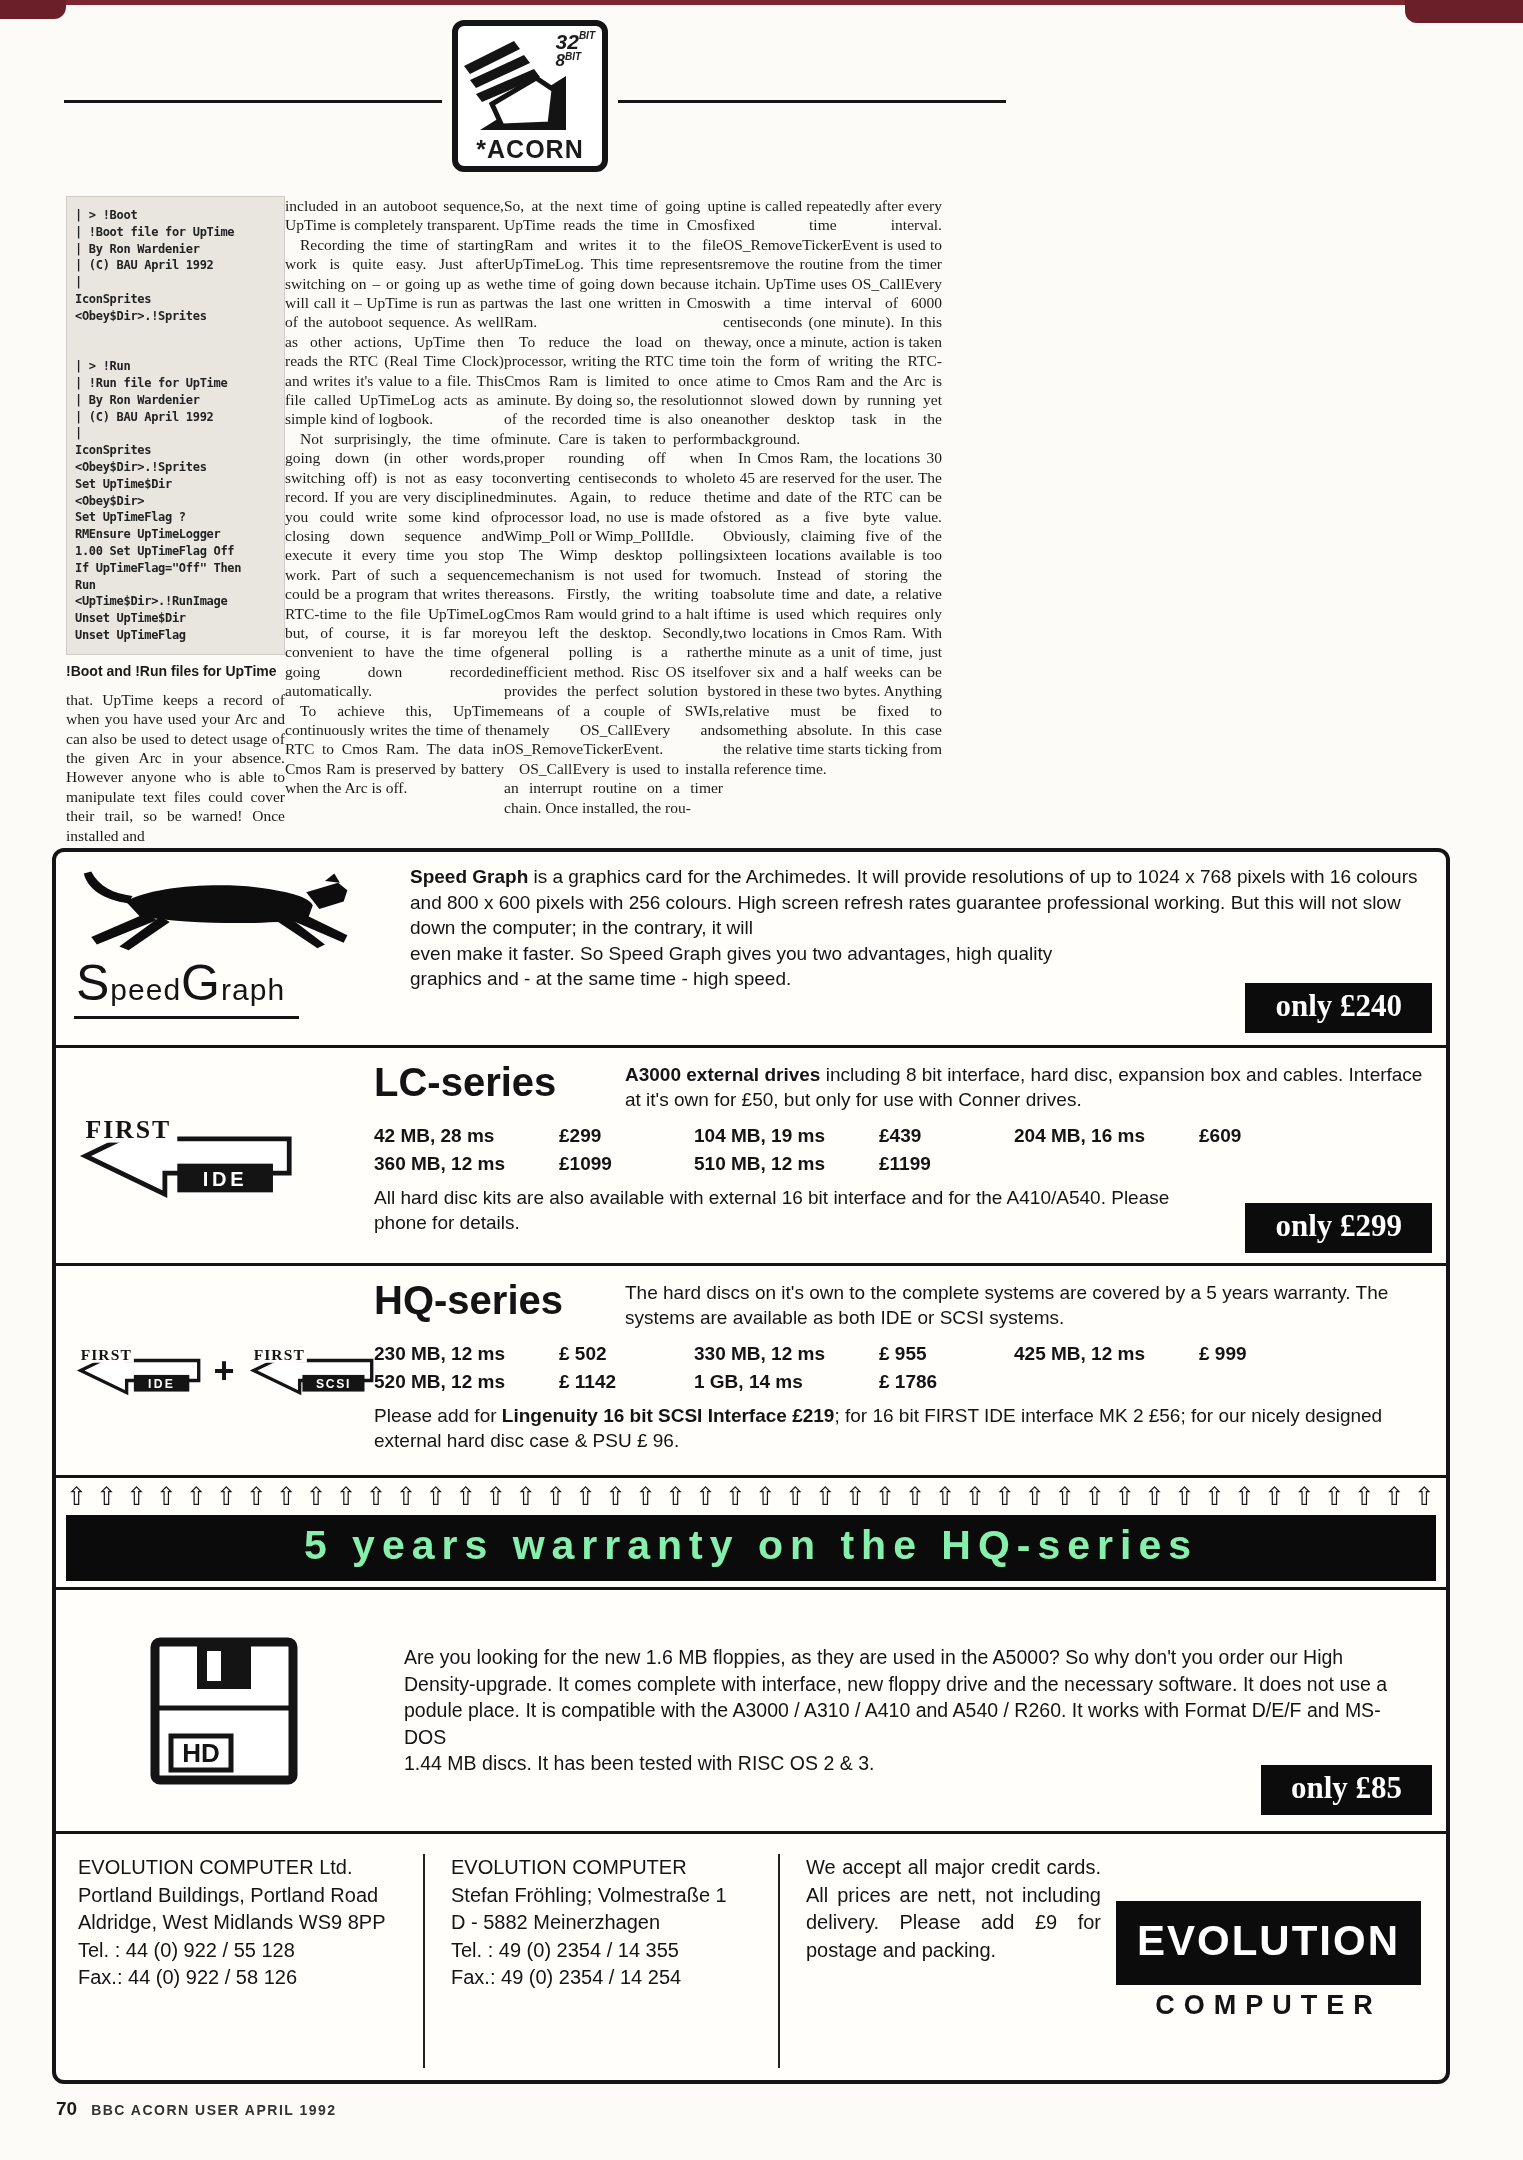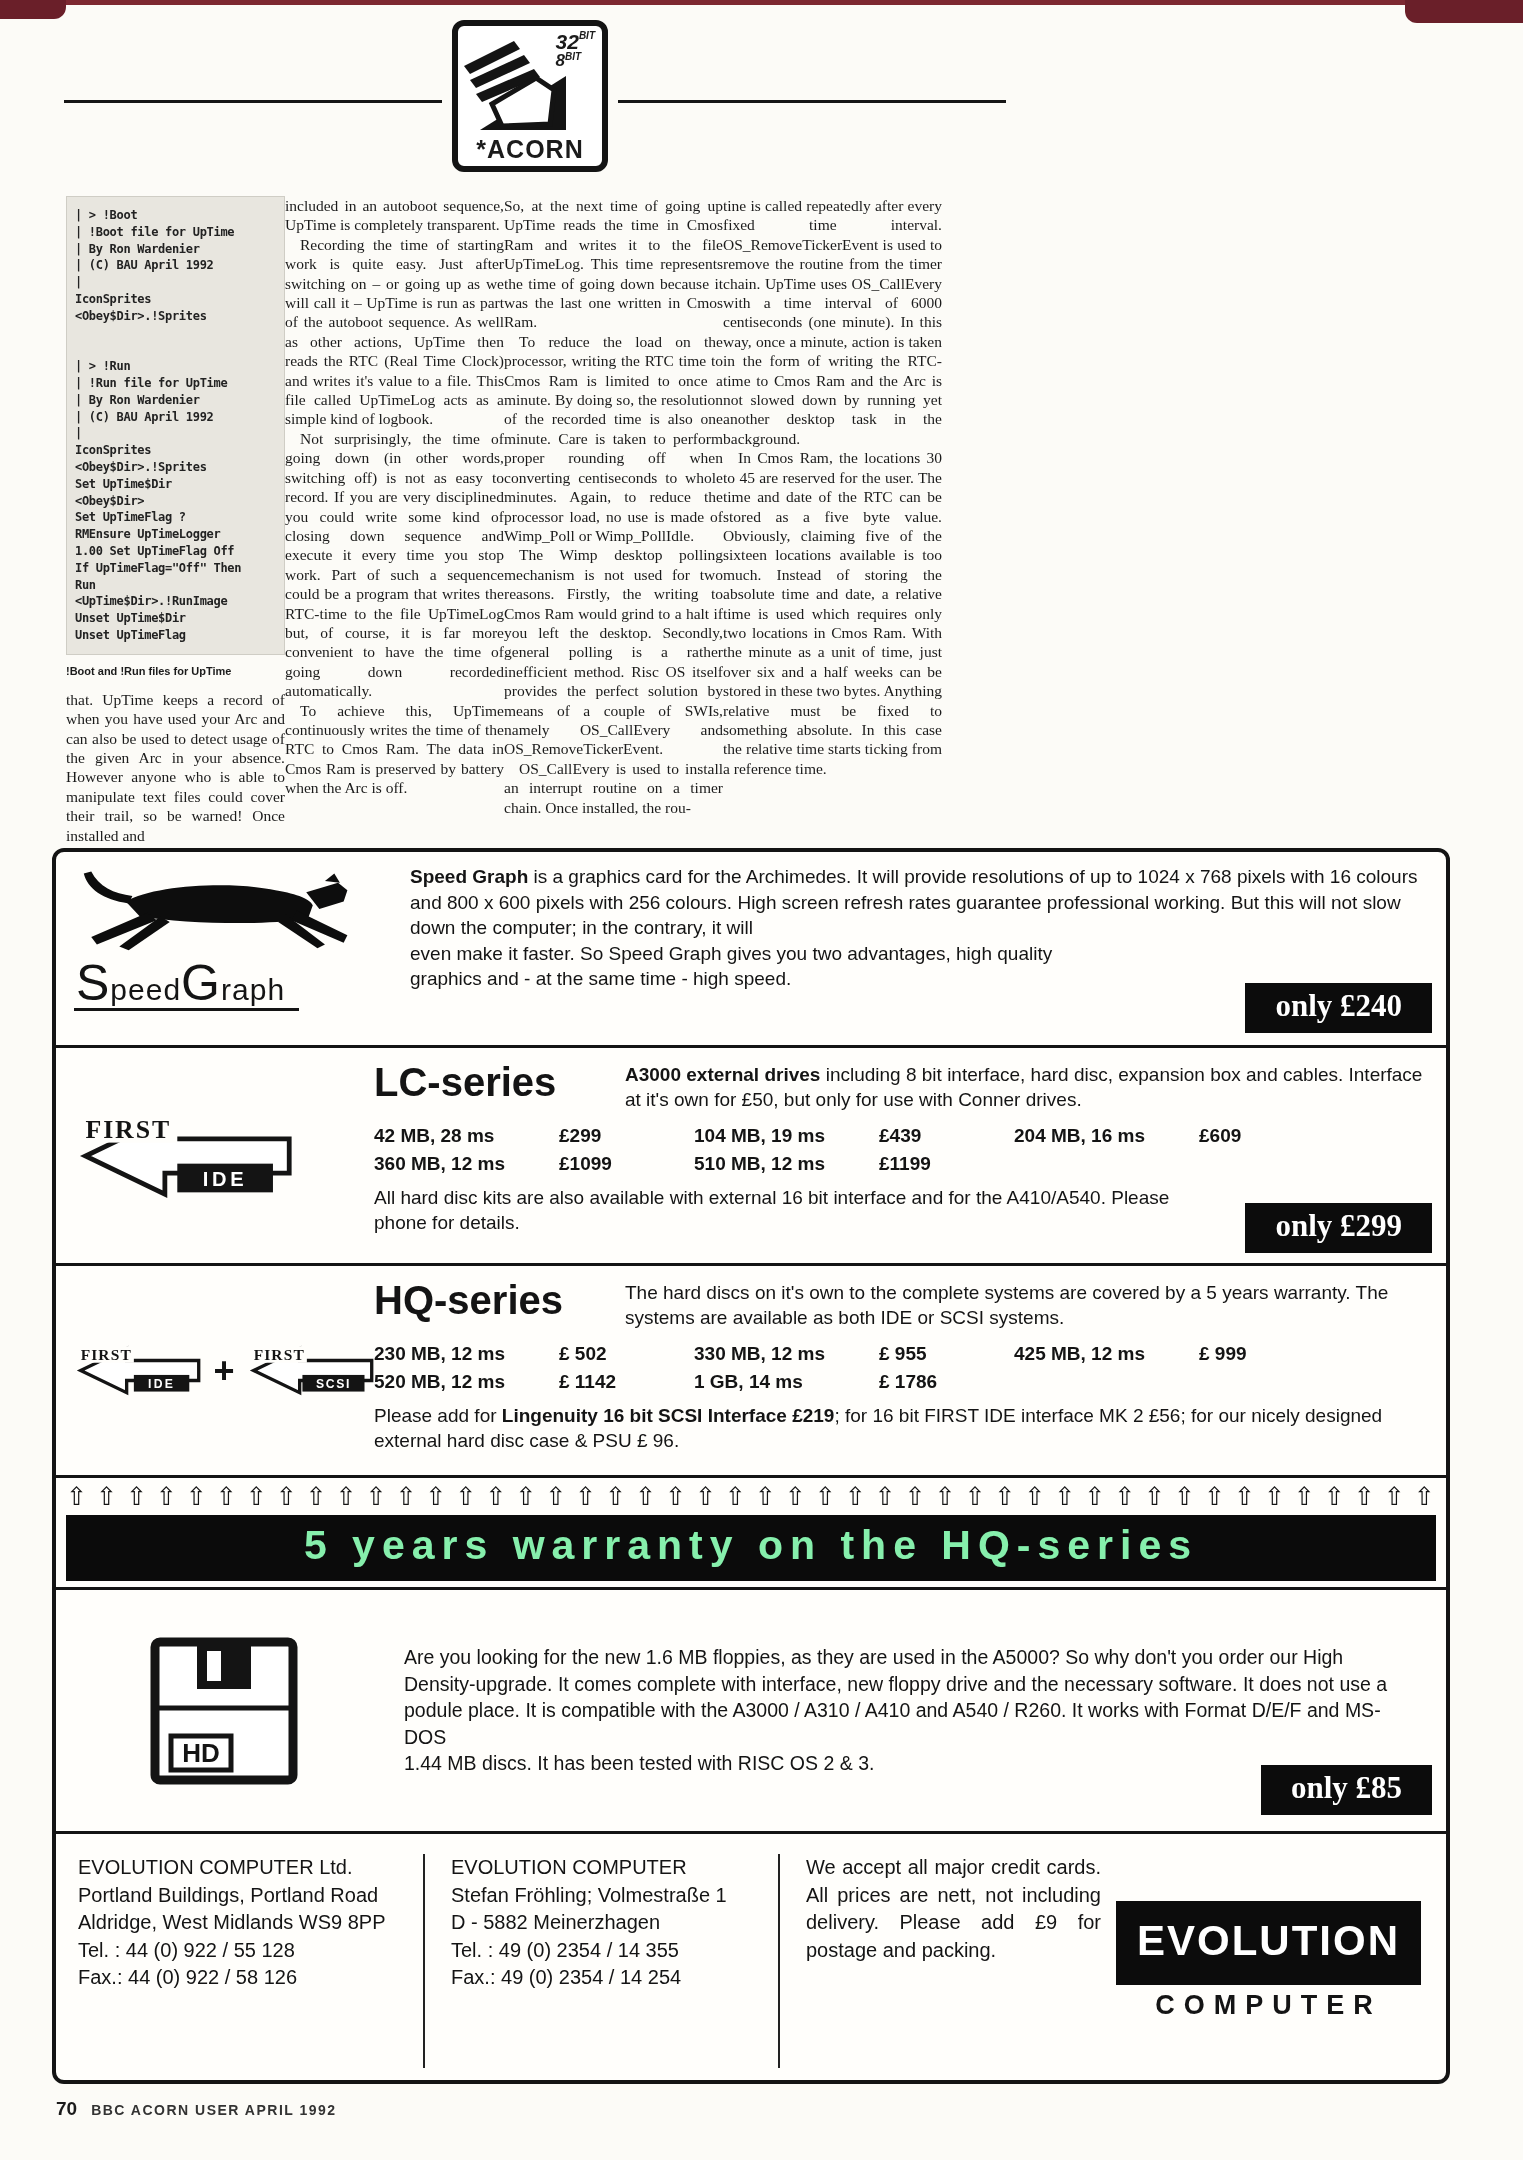--- a/index.html
+++ b/index.html
@@ -32,38 +32,38 @@
   
   .article { position:absolute; top:196px; left:66px; width:948px; display:flex; font-size:15.5px; line-height:19.4px; text-align:justify; }
   .col { width:219px; flex:none; }
   .col p { margin:0; }
   .col p + p { text-indent:15px; }
   .code-box {
     background:#e8e6df; border:1px solid #cfcdc5; padding:10px 8px;
     font-family:"DejaVu Sans Mono", monospace; font-size:12px; line-height:16.8px;
     white-space:pre; font-weight:bold; color:#222; letter-spacing:-0.3px; text-align:left;
   }
-  .code-caption { font-family:"Liberation Sans",sans-serif; font-weight:bold; font-size:11px; line-height:17px; margin:8px 0 10px; text-align:left; }
+  .code-caption { font-family:"Liberation Sans",sans-serif; font-weight:bold; font-size:14px; line-height:17px; margin:8px 0 10px; text-align:left; }
 
   
   .ad {
     position:absolute; top:848px; left:52px; width:1398px; height:1236px;
     border:4px solid #141414; border-radius:12px; background:#fffefb;
     display:flex; flex-direction:column; font-family:"Liberation Sans",sans-serif; color:#141414;
   }
   .sec { border-bottom:3px solid #141414; position:relative; padding:12px 18px; }
   .sec:last-child { border-bottom:none; flex:1; }
   .sec-sg { height:196px; display:flex; gap:26px; }
   .sec-lc { height:218px; display:flex; }
   .sec-hq { height:212px; display:flex; }
   .sec-banner { height:112px; padding:4px 10px 0; }
   .sec-hd { height:244px; display:flex; gap:30px; align-items:center; }
 
   .sg-left { width:310px; padding-top:2px; }
-  .sg-logo { font-size:30px; letter-spacing:1px; border-bottom:3px solid #141414; display:inline-block; padding:0 14px 0 2px; margin-top:2px; }
+  .sg-logo { font-size:30px; letter-spacing:1px; border-bottom:3px solid #141414; display:inline-block; padding:0 14px 8px 2px; margin-top:2px; }
   .sg-word { display:inline-block; }
   .sg-word::first-letter { font-size:50px; line-height:1; }
   .sg-body { flex:1; font-size:19px; line-height:25.5px; padding-right:6px; }
   .sg-tail { width:660px; }
   .lead-bold { font-weight:bold; }
 
   .price-badge {
     position:absolute; right:14px; background:#0c0c0c; color:#fff;
     font-family:"Liberation Serif",serif; font-weight:bold; font-size:31px;
     padding:5px 30px 9px; white-space:nowrap;

